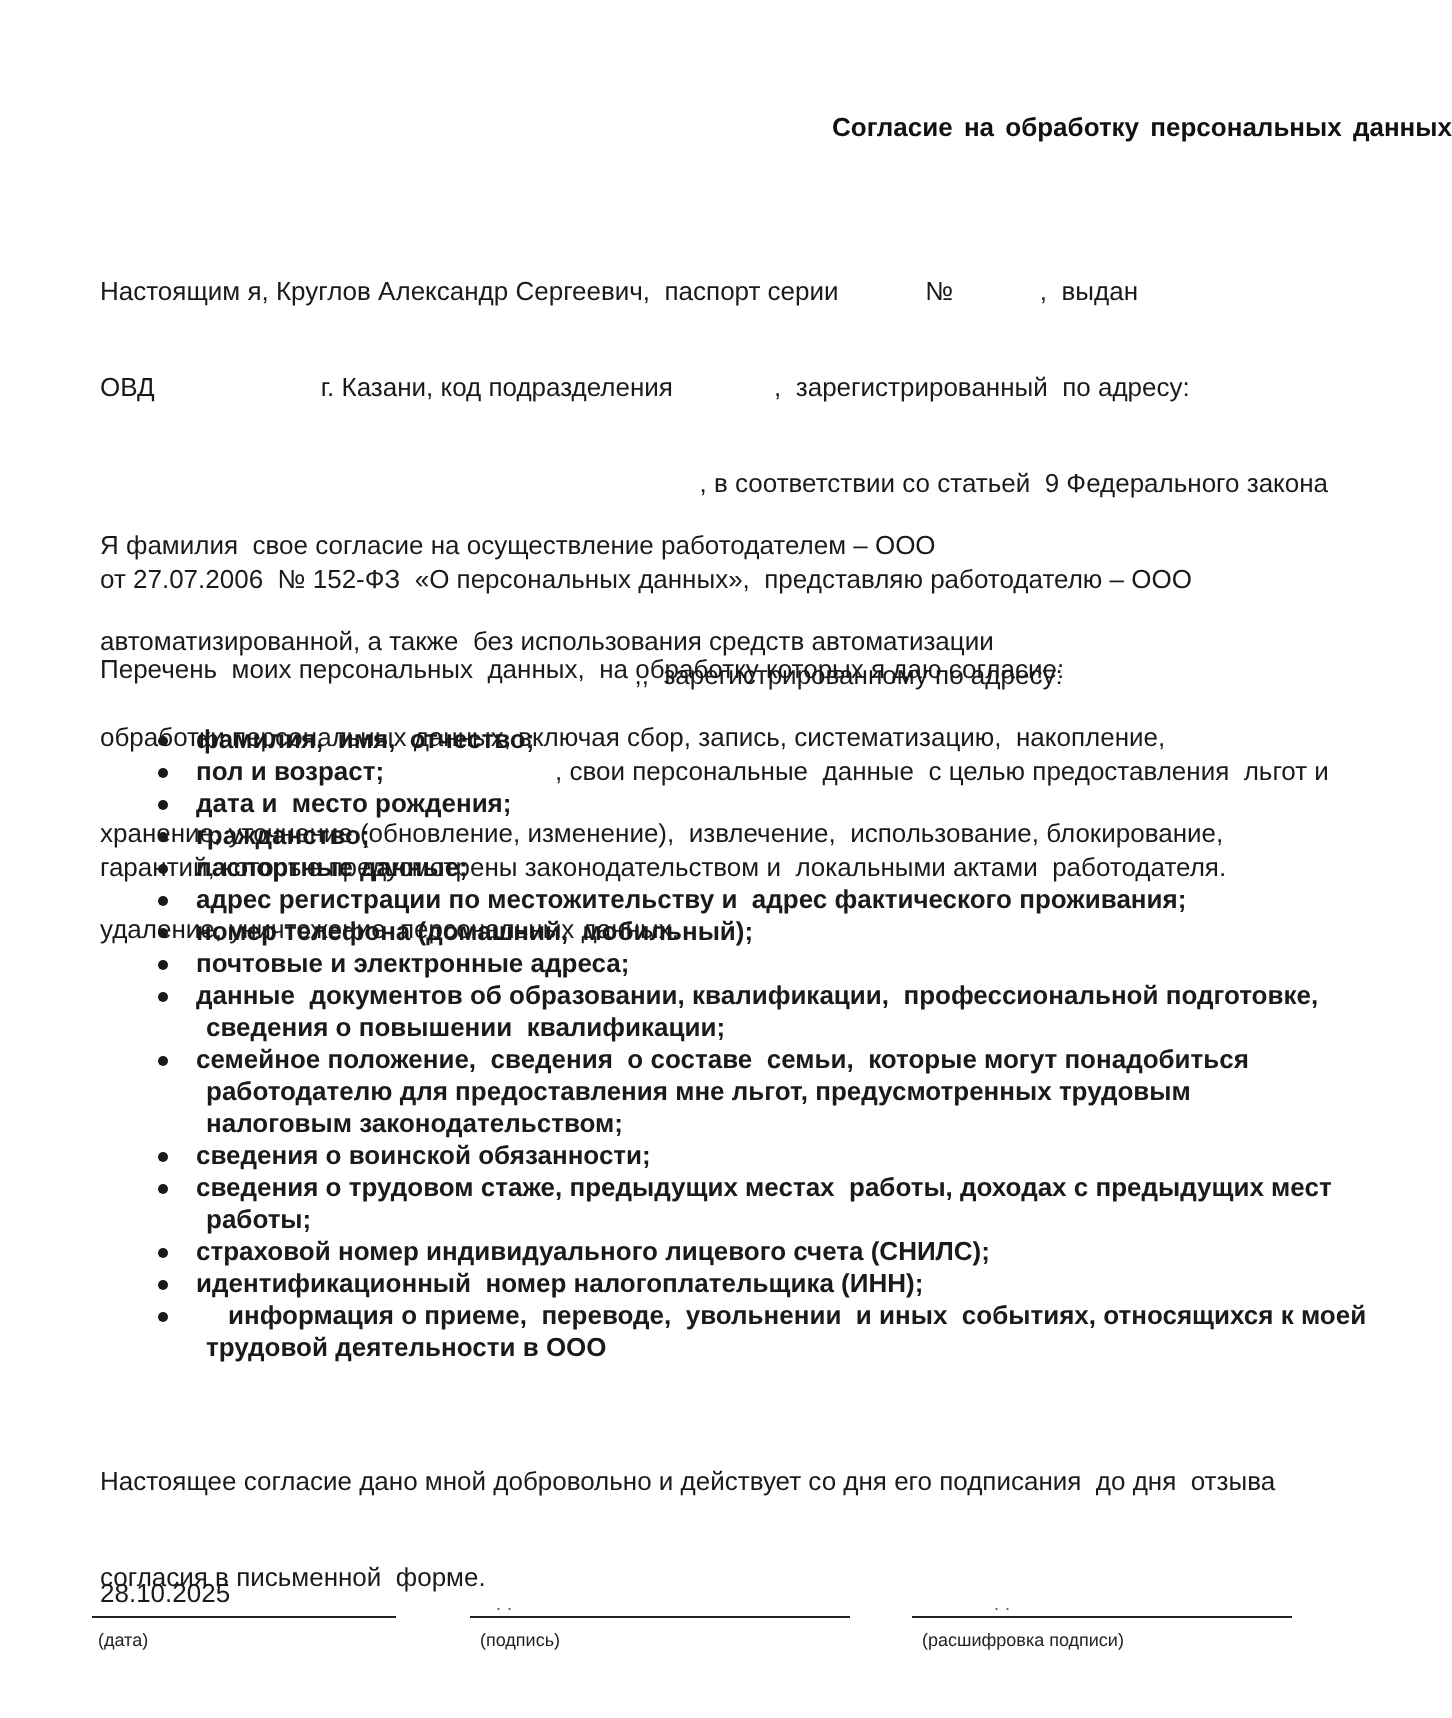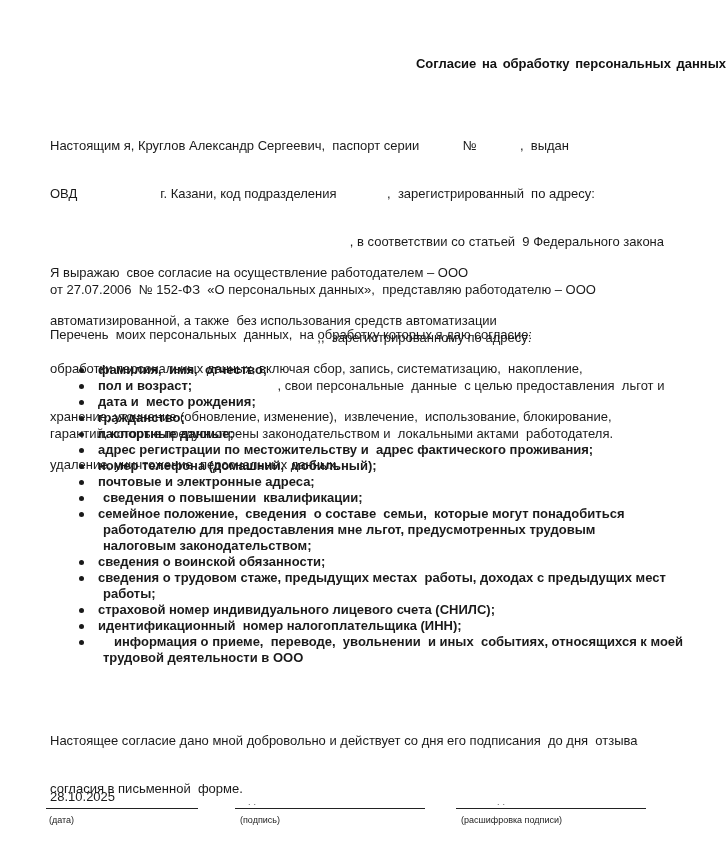--- a/index.html
+++ b/index.html
@@ -54,39 +54,39 @@
   <div>Настоящим я, Круглов Александр Сергеевич,  паспорт серии            №            ,  выдан</div>
   <div>ОВД                       г. Казани, код подразделения              ,  зарегистрированный  по адресу:</div>
   <div>                                                                                   , в соответствии со статьей  9 Федерального закона</div>
   <div>от 27.07.2006  № 152-ФЗ  «О персональных данных»,  представляю работодателю – ООО</div>
   <div>                                                                          ,,  зарегистрированному по адресу:</div>
   <div>                                                               , свои персональные  данные  с целью предоставления  льгот и</div>
   <div>гарантий, которые предусмотрены законодательством и  локальными актами  работодателя.</div>
 </div>
 
 <div class="para p2">
-  <div>Я выражаю  свое согласие на осуществление работодателем – ООО</div>
+  <div>Я фамилия  свое согласие на осуществление работодателем – ООО</div>
   <div>автоматизированной, а также  без использования средств автоматизации</div>
   <div>обработки персональных данных, включая сбор, запись, систематизацию,  накопление,</div>
   <div>хранение, уточнение (обновление, изменение),  извлечение,  использование, блокирование,</div>
   <div>удаление, уничтожение  персональных данных.</div>
 </div>
 
 <div class="para p3">Перечень  моих персональных  данных,  на обработку которых я даю согласие:</div>
 
 <ul class="list" id="data-list">
     <li><span class="bullet"></span><span style="display: block;">фамилия,  имя,  отчество;</span></li>
     <li><span class="bullet"></span><span style="display: block;">пол и возраст;</span></li>
     <li><span class="bullet"></span><span style="display: block;">дата и  место рождения;</span></li>
     <li><span class="bullet"></span><span style="display: block;">гражданство;</span></li>
     <li><span class="bullet"></span><span style="display: block;">паспортные данные;</span></li>
     <li><span class="bullet"></span><span style="display: block;">адрес регистрации по местожительству и  адрес фактического проживания;</span></li>
     <li><span class="bullet"></span><span style="display: block;">номер телефона (домашний,  мобильный);</span></li>
     <li><span class="bullet"></span><span style="display: block;">почтовые и электронные адреса;</span></li>
-    <li><span class="bullet"></span><span class="cont">сведения о повышении  квалификации;</span></li>
+    <li><span class="bullet"></span><span style="display: block;">данные  документов об образовании, квалификации,  профессиональной подготовке,</span><span class="cont">сведения о повышении  квалификации;</span></li>
     <li><span class="bullet"></span><span style="display: block;">семейное положение,  сведения  о составе  семьи,  которые могут понадобиться</span><span class="cont">работодателю для предоставления мне льгот, предусмотренных трудовым</span><span class="cont">налоговым законодательством;</span></li>
     <li><span class="bullet"></span><span style="display: block;">сведения о воинской обязанности;</span></li>
     <li><span class="bullet"></span><span style="display: block;">сведения о трудовом стаже, предыдущих местах  работы, доходах с предыдущих мест</span><span class="cont">работы;</span></li>
     <li><span class="bullet"></span><span style="display: block;">страховой номер индивидуального лицевого счета (СНИЛС);</span></li>
     <li><span class="bullet"></span><span style="display: block;">идентификационный  номер налогоплательщика (ИНН);</span></li>
     <li><span class="bullet"></span><span style="display: block; padding-left: 16px;">информация о приеме,  переводе,  увольнении  и иных  событиях, относящихся к моей</span><span class="cont">трудовой деятельности в ООО</span></li>
   </ul>
 
 <div class="para p4">
   <div>Настоящее согласие дано мной добровольно и действует со дня его подписания  до дня  отзыва</div>

